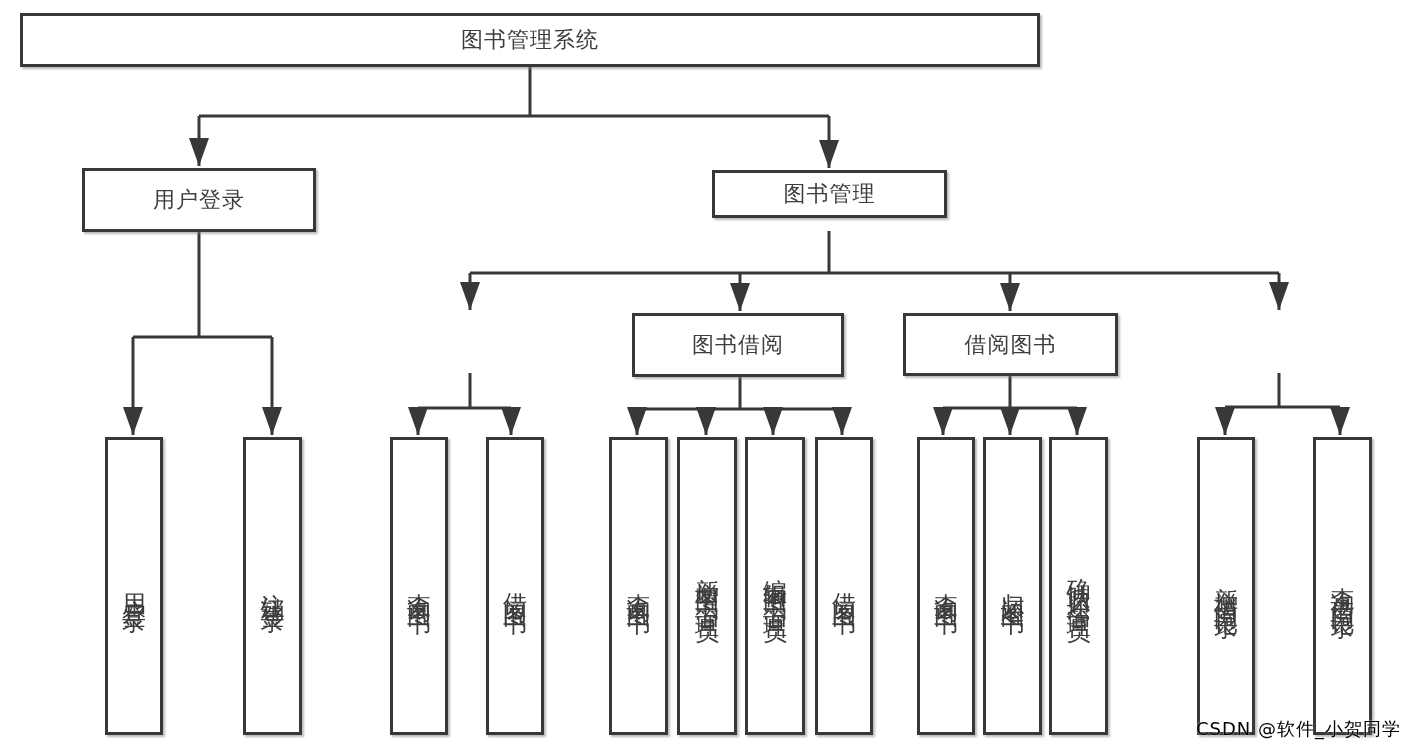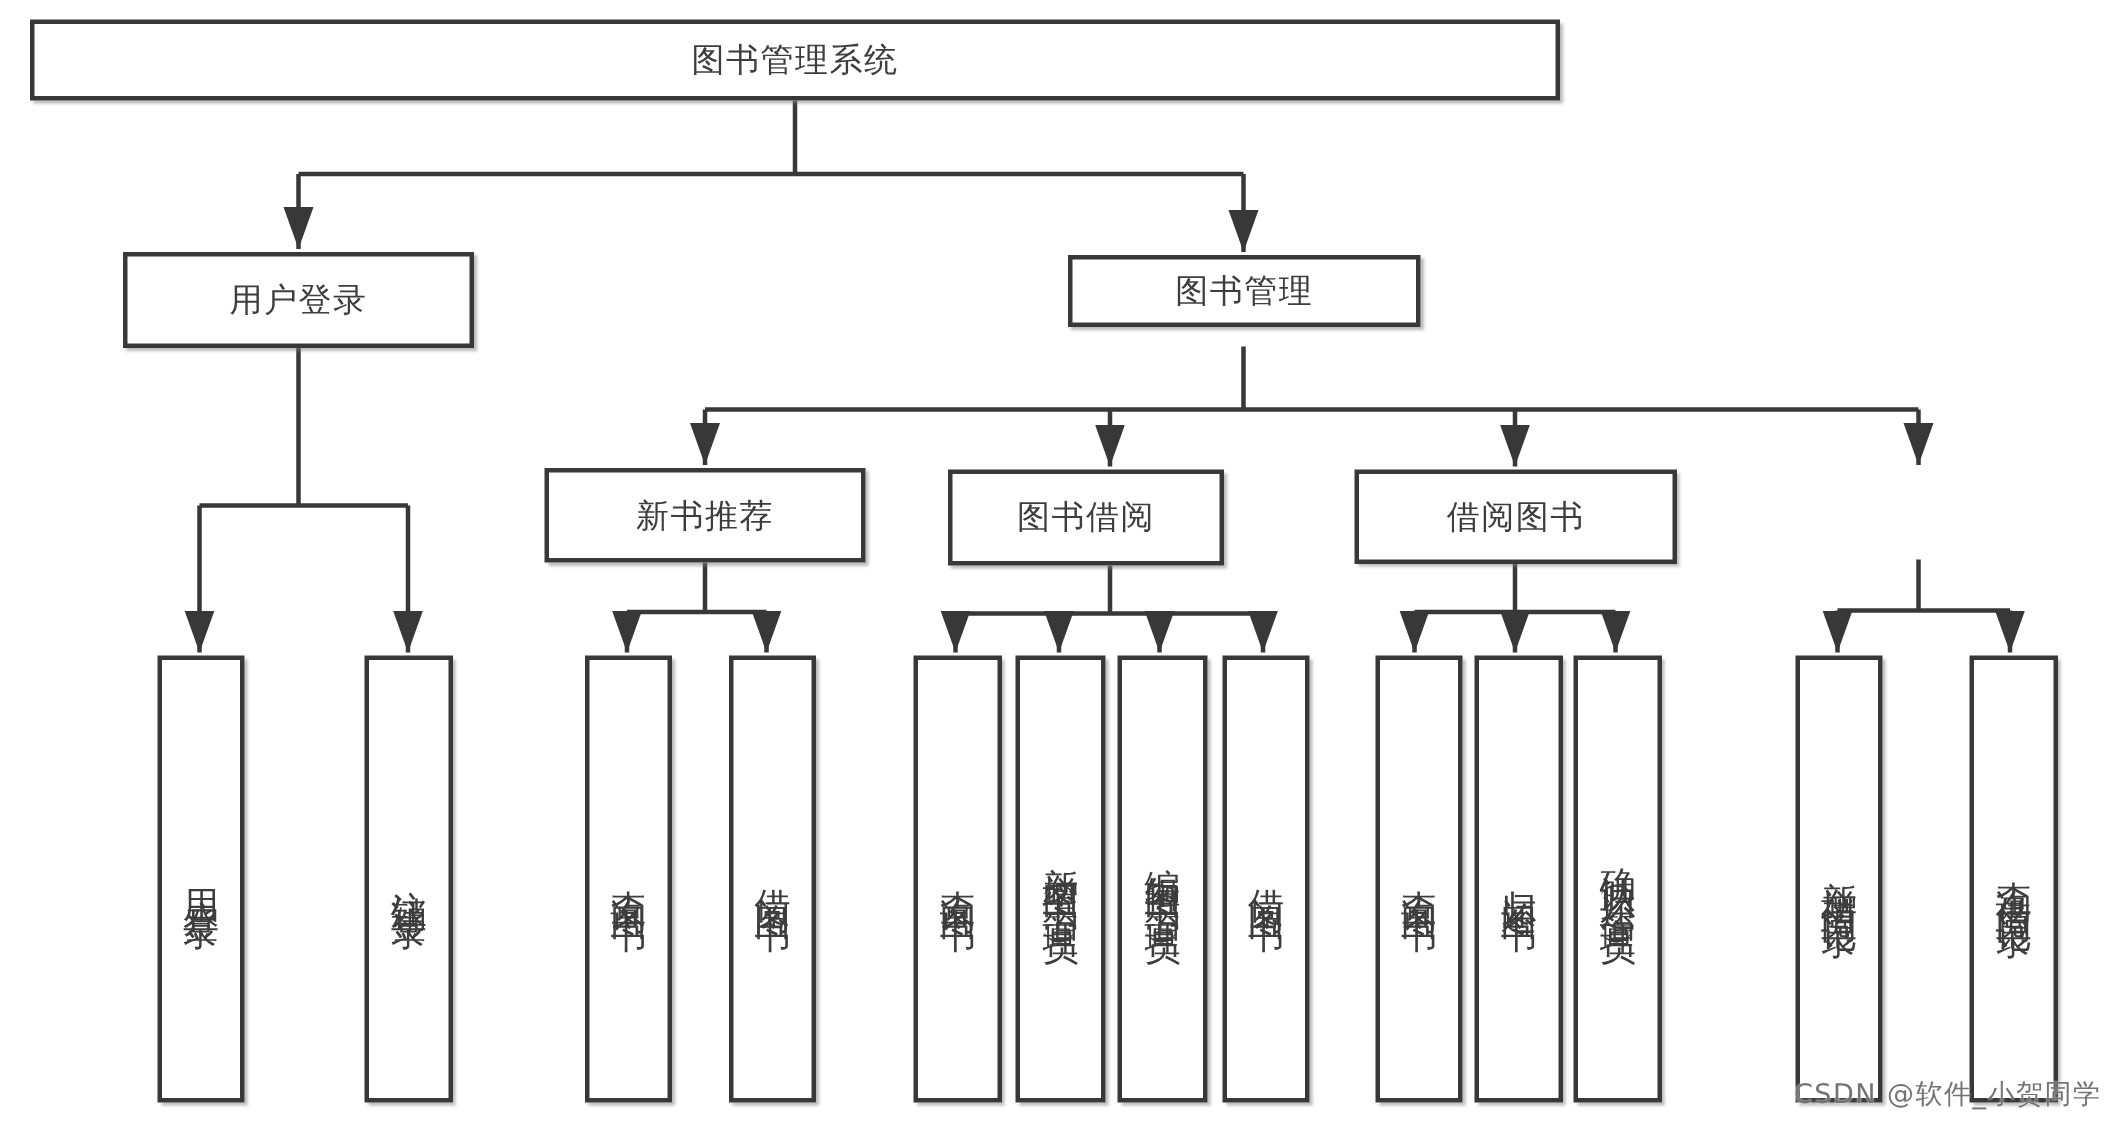--- a/index.html
+++ b/index.html
@@ -27,21 +27,21 @@
     font-size:24px;
     line-height:1;
     letter-spacing:6px;
     white-space:nowrap;
     color:#3d3d3d;
   }
   .watermark {
     position:absolute;
     right:4px; bottom:6px;
     font-size:18px;
-    color:#737373;
+    color:#000000;
     letter-spacing:1px;
     z-index:5;
     text-shadow:0 0 2px #ffffff;
   }
 </style>
 </head>
 <body>
 
 <div class="canvas">
 
@@ -106,24 +106,21 @@
     <span>图书管理系统</span>
   </div>
 
   <div class="box hbox" style="left:82px;top:168px;width:234px;height:64px">
     <span>用户登录</span>
   </div>
   <div class="box hbox" style="left:712px;top:170px;width:235px;height:48px">
     <span>图书管理</span>
   </div>
 
-  <div class="box hbox" style="left:363px;top:312px;width:214px;height:63px">
-    <span>新书推荐</span>
-  </div>
-  <div class="box hbox" style="left:632px;top:313px;width:184px;height:64px">
+  <div class="box hbox" style="left:632px;top:313px;width:212px;height:64px">
     <span>图书借阅</span>
   </div>
   <div class="box hbox" style="left:903px;top:313px;width:215px;height:63px">
     <span>借阅图书</span>
   </div>
 
   <div class="box vbox" style="left:105px;top:437px;width:58px;height:298px">
     <span>用户登录</span>
   </div>
   <div class="box vbox" style="left:243px;top:437px;width:59px;height:298px">

